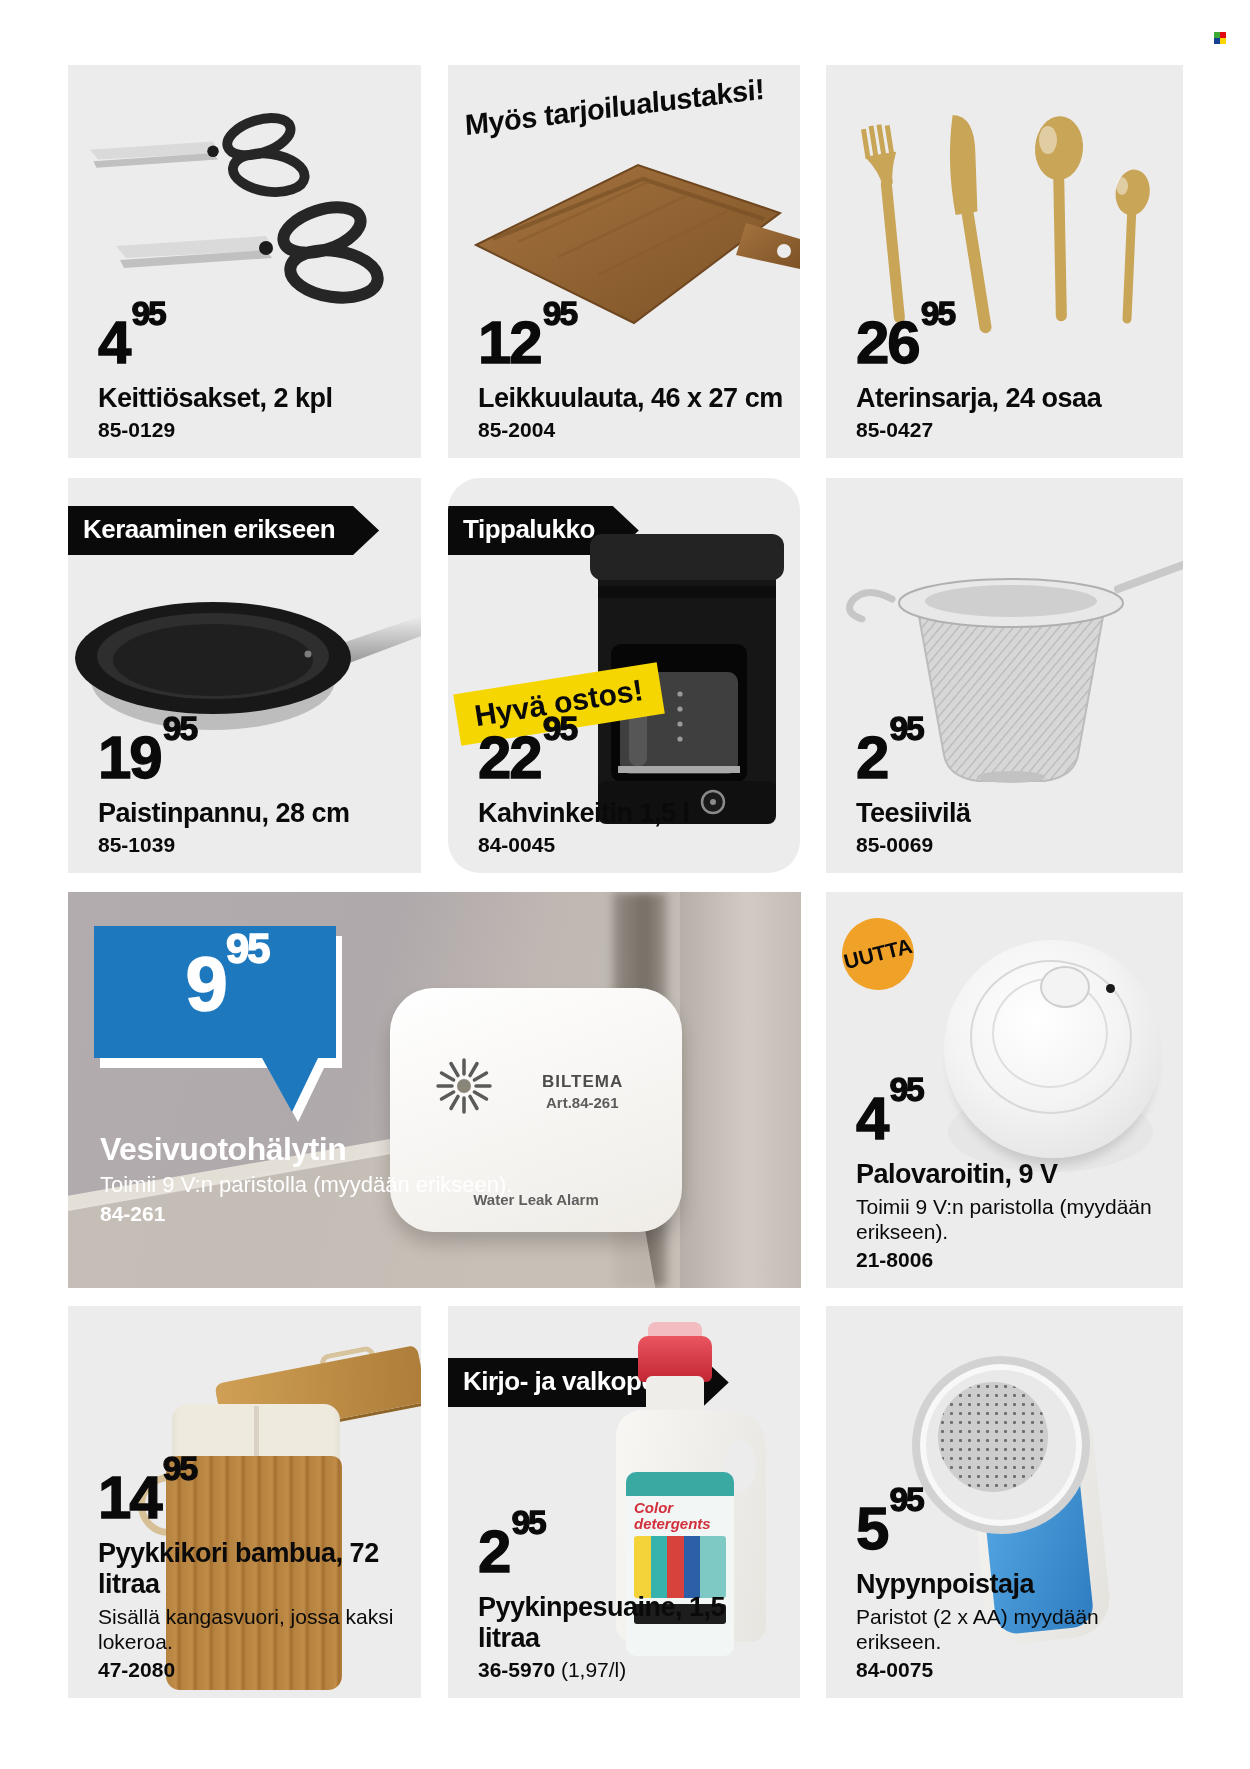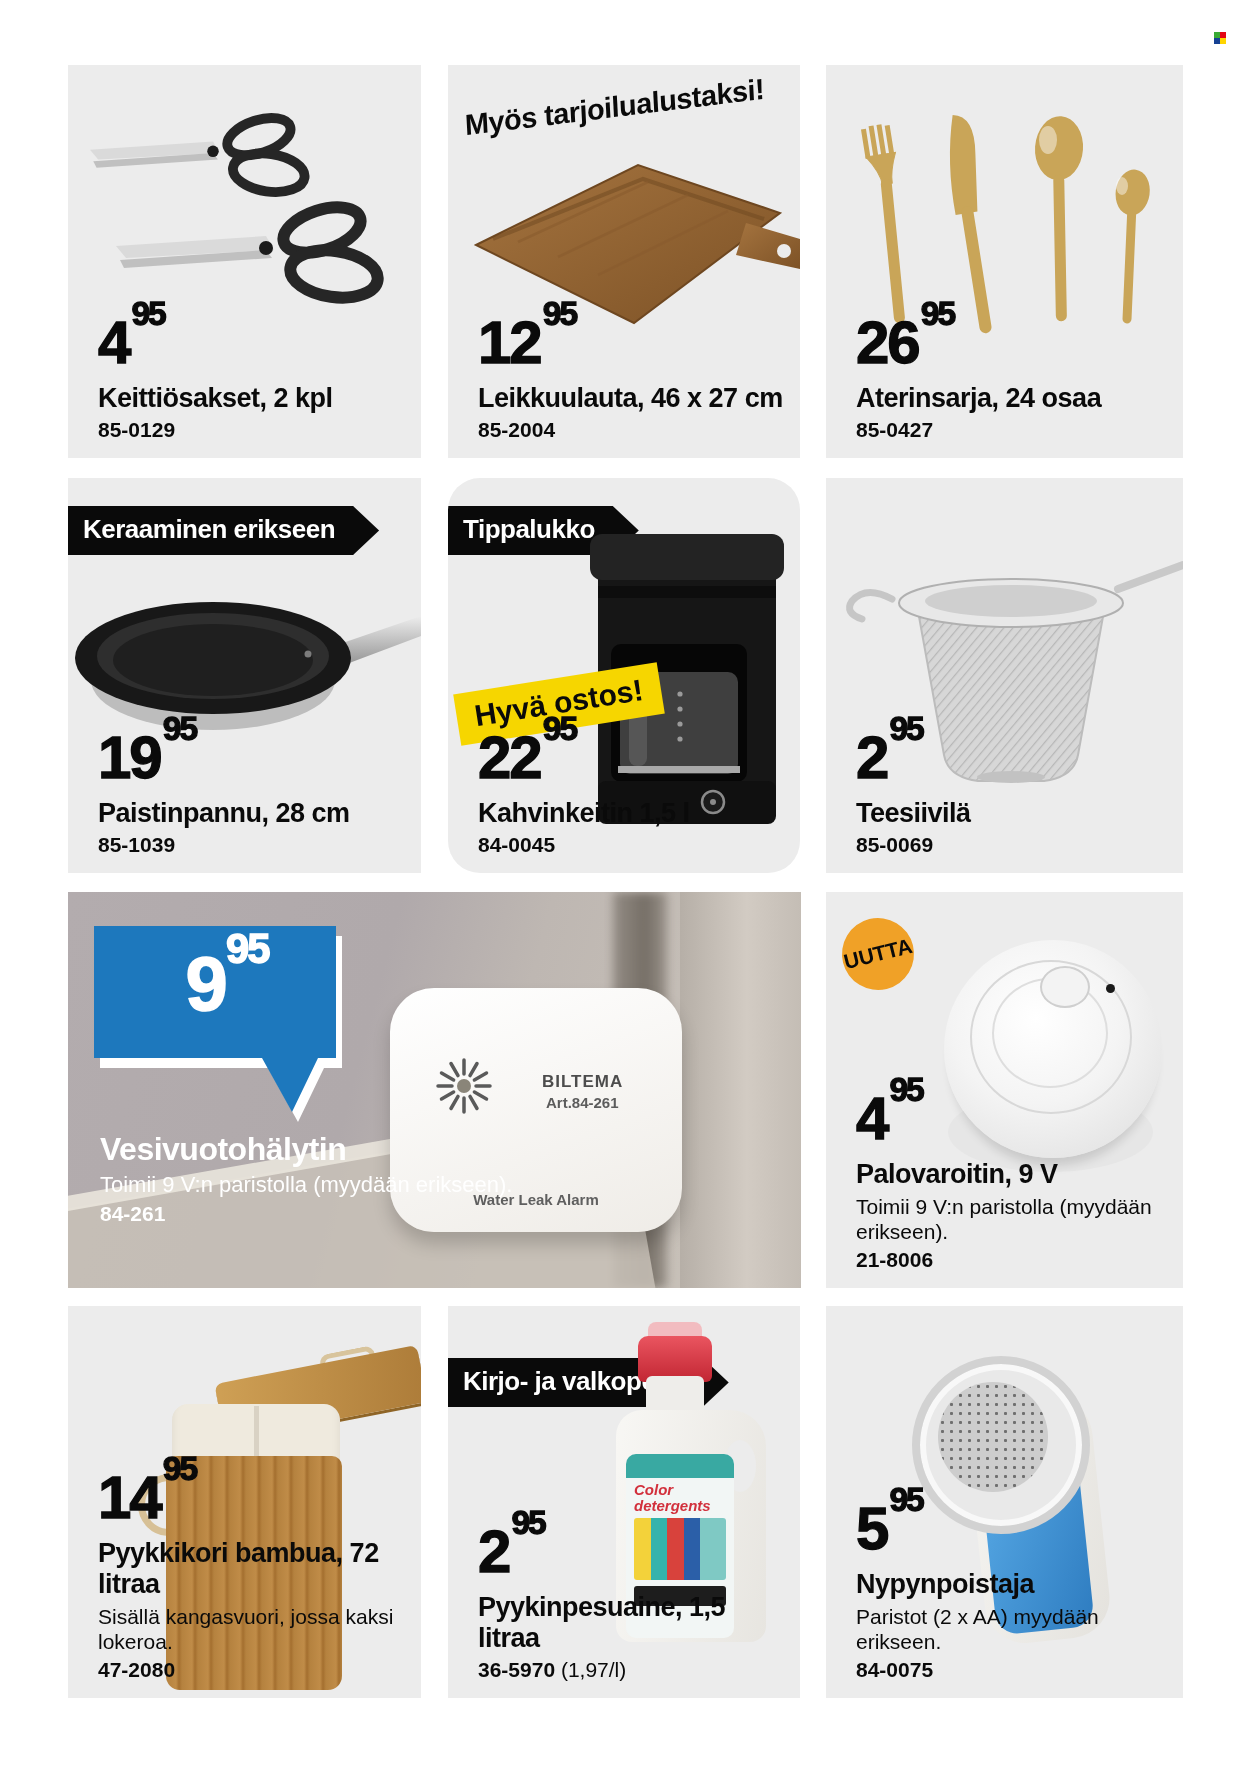--- a/index.html
+++ b/index.html
@@ -95,21 +95,21 @@
            border-radius:10px 10px 14px 14px;}
 
   
   .dt-capin{position:absolute;left:200px;top:16px;width:54px;height:20px;background:#f2bcc0;border-radius:8px 8px 0 0;}
   .dt-cap{position:absolute;left:190px;top:30px;width:74px;height:46px;border-radius:10px 10px 6px 6px;
           background:linear-gradient(#ea5560,#c22633);}
   .dt-neck{position:absolute;left:198px;top:70px;width:58px;height:44px;background:#eeedea;border-radius:6px;}
   .dt-body{position:absolute;left:168px;top:104px;width:150px;height:232px;border-radius:26px 36px 16px 16px;
            background:linear-gradient(100deg,#f8f7f4,#e7e5e0);}
   .dt-hole{position:absolute;left:276px;top:134px;width:32px;height:52px;border-radius:50%;background:#ececec;}
-  .dt-label{position:absolute;left:178px;top:148px;width:108px;height:184px;background:#f2f6f5;
+  .dt-label{position:absolute;left:178px;top:166px;width:108px;height:184px;background:#f2f6f5;
             border-radius:10px;overflow:hidden;}
   .dt-band{height:24px;background:#39a9a2;}
   .dt-script{color:#d2303c;font-size:15px;font-weight:700;font-style:italic;line-height:1.05;padding:4px 8px 0;}
   .dt-stripes{height:62px;margin:4px 8px 0;border-radius:3px;
               background:linear-gradient(90deg,#f3d23a 0 18%,#35b3ac 18% 36%,#d8423c 36% 54%,#2b5fa8 54% 72%,#7fc9c4 72% 100%);}
   .dt-bar{height:20px;margin:6px 8px 0;background:#1d1d1d;border-radius:3px;}
 
   
   .lr-body{position:absolute;left:150px;top:90px;width:125px;height:245px;transform:rotate(-6deg);
            background:linear-gradient(110deg,#f6f5f2,#e4e2dd);border-radius:55px 45px 40px 40px;}

